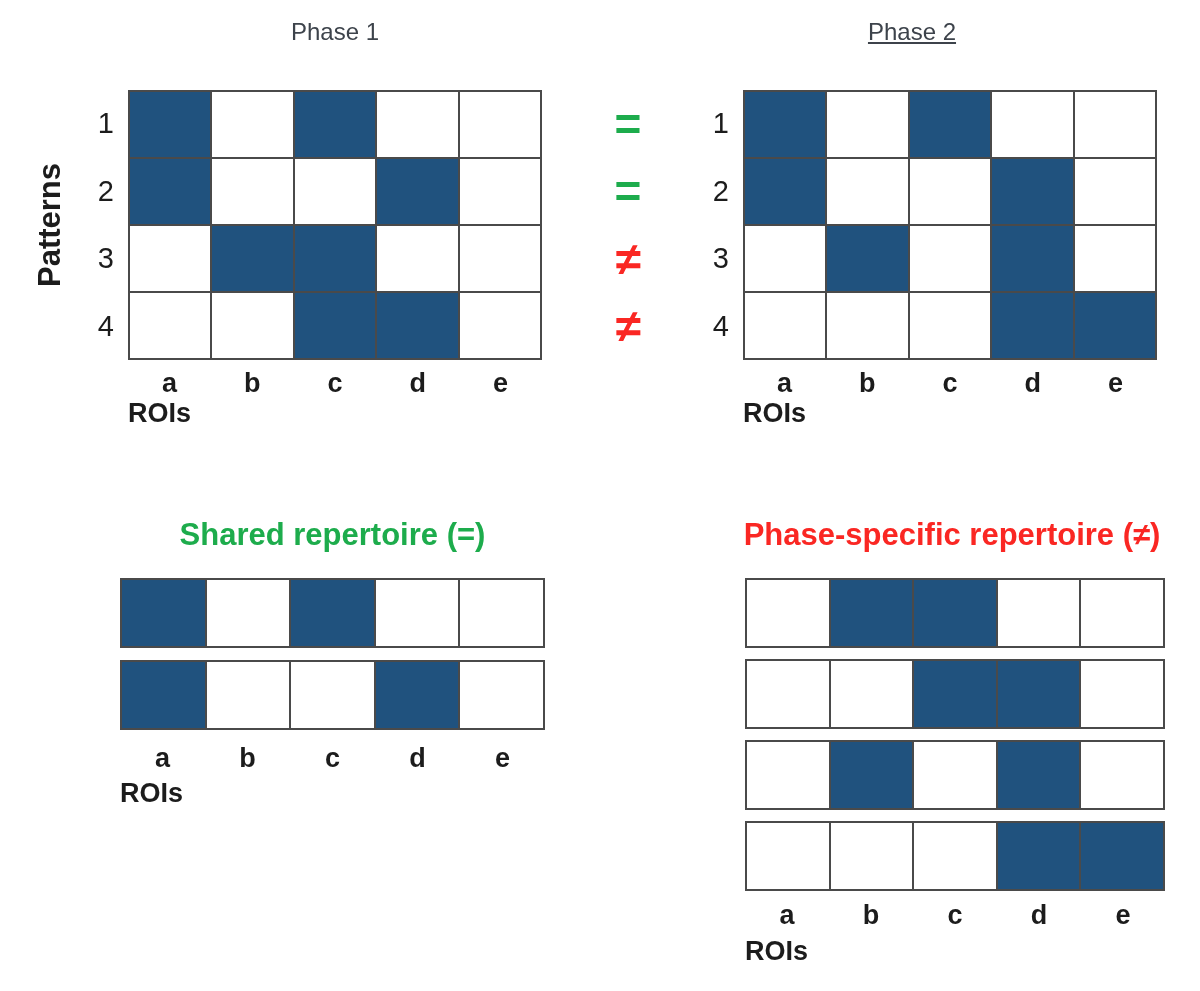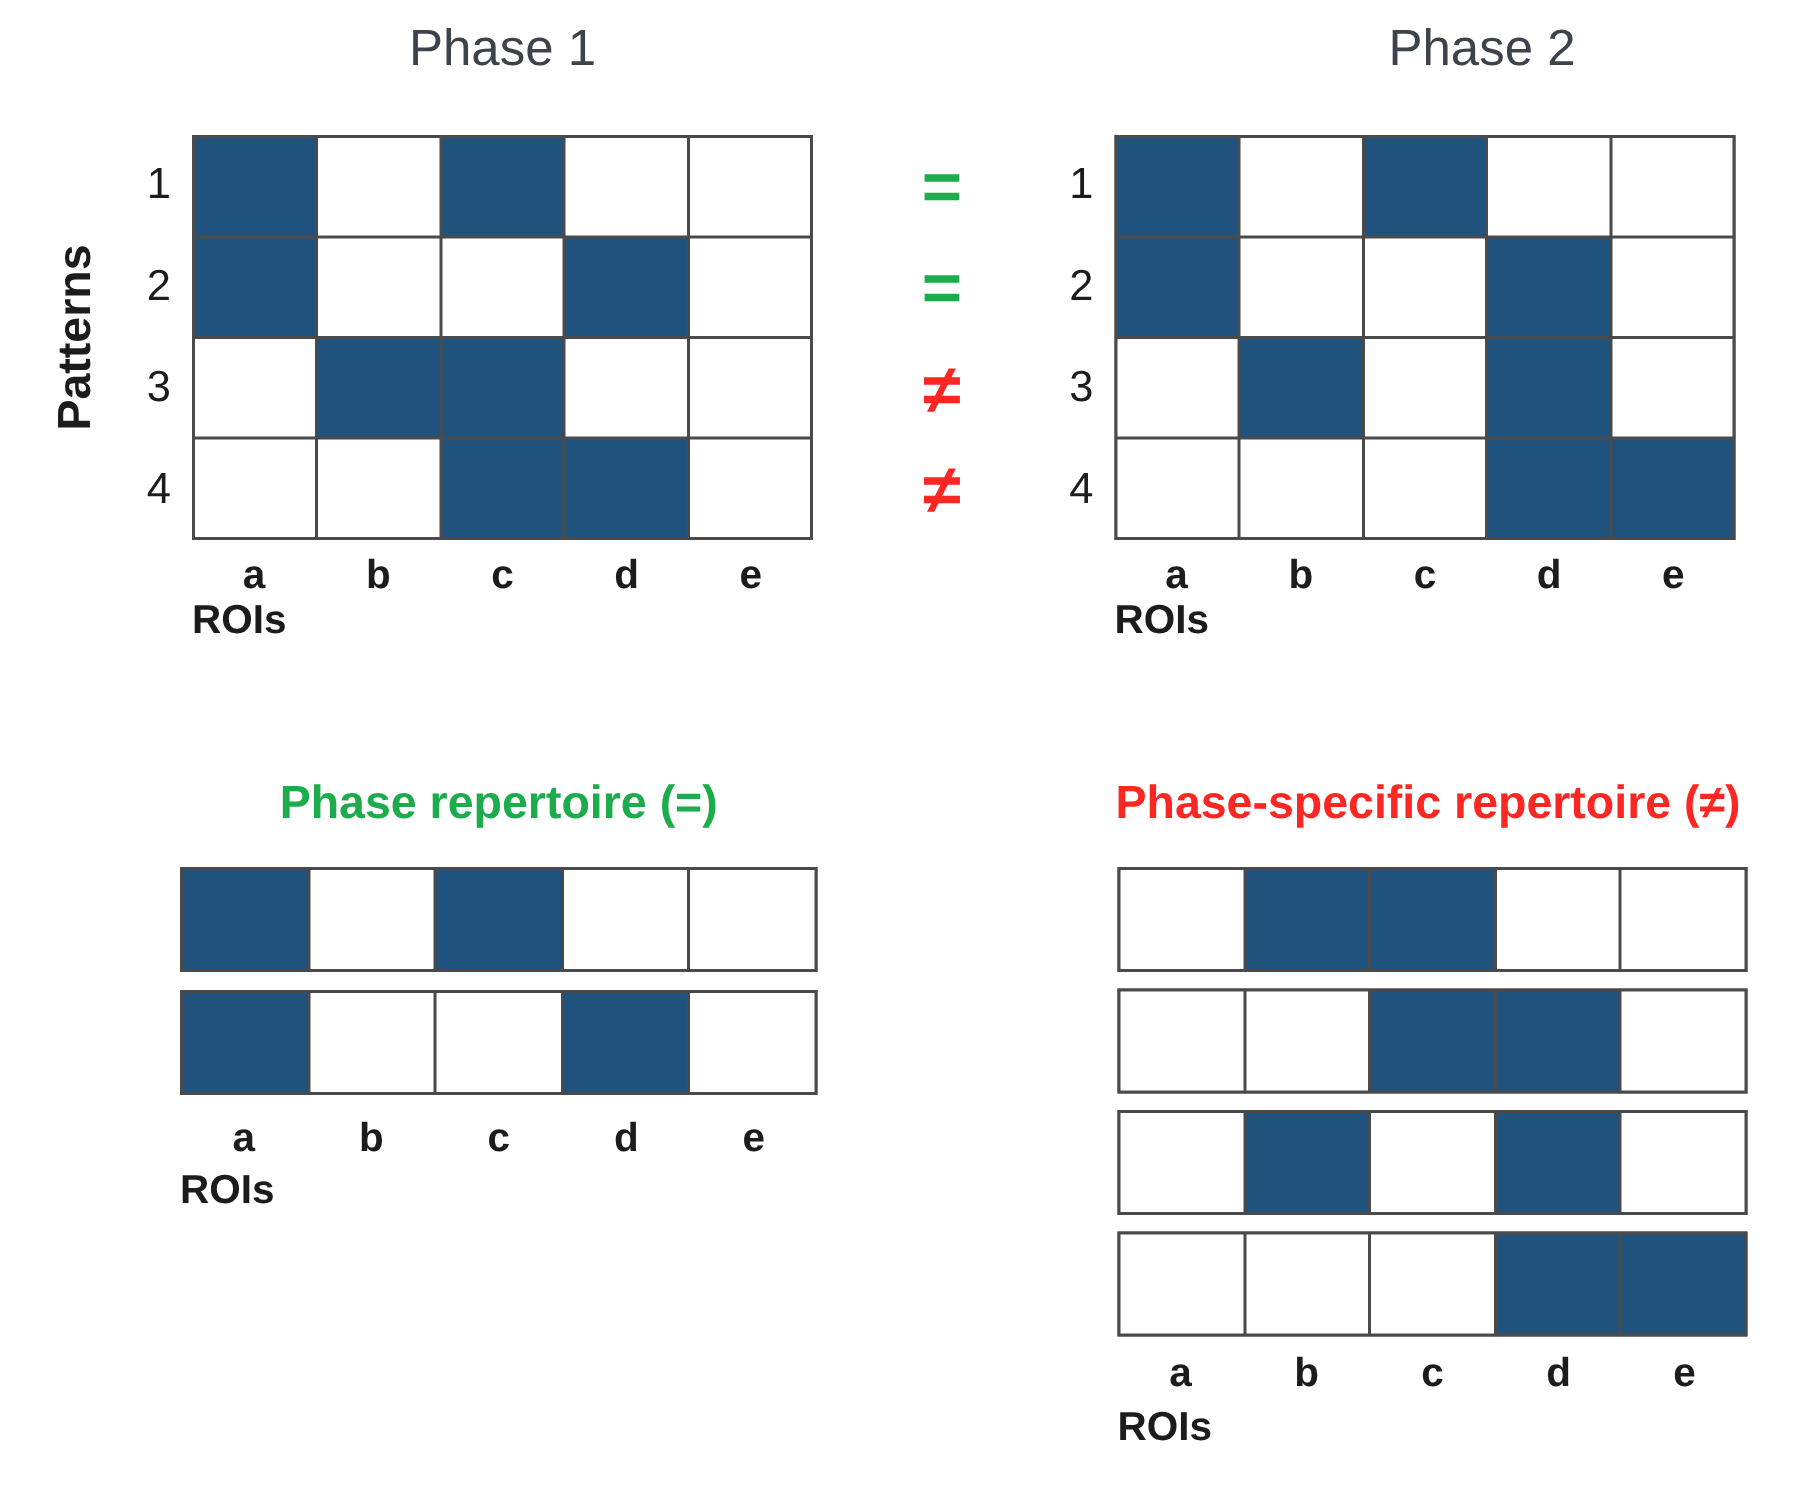--- a/index.html
+++ b/index.html
@@ -5,21 +5,21 @@
   html,body{margin:0;padding:0;background:#ffffff;}
   #figure{
     position:relative;
     width:1200px;height:991px;
     background:#ffffff;
     font-family:"Liberation Sans", sans-serif;
     overflow:hidden;
   }
   .abs{position:absolute;}
   .panel-title{
-    font-size:34px;
+    font-size:24px;
     color:var(--title-text);
     text-align:center;
     line-height:36px;
   }
   .grid{
     display:grid;
     background:var(--grid-line);
     border:2px solid var(--grid-line);
     gap:2px;
     box-sizing:border-box;
@@ -125,21 +125,21 @@
 
   <div class="abs axis-x" style="left:128px;top:398px;width:414px;">ROIs</div>
 
   <div class="abs symbols" style="left:596px;top:90px;width:64px;height:270px;">
       <div class="sym equal">=</div>
       <div class="sym equal">=</div>
       <div class="sym not-equal">≠</div>
       <div class="sym not-equal">≠</div>
     </div>
 
-  <div class="abs panel-title" style="left:781px;top:14px;width:414px;">Phase 2</div>
+  <div class="abs panel-title" style="left:705px;top:14px;width:414px;text-decoration:underline;">Phase 2</div>
 
   <div class="abs row-labels" style="left:691px;top:90px;width:42px;height:270px;">
       <span>1</span>
       <span>2</span>
       <span>3</span>
       <span>4</span>
     </div>
 
   <div class="abs grid" style="left: 743px; top: 90px; width: 414px; height: 270px; grid-template-columns: repeat(5, 1fr); grid-template-rows: repeat(4, 1fr);">
       <div class="cell filled"></div>
@@ -167,21 +167,21 @@
   <div class="abs col-labels" style="left:743px;top:368px;width:414px;height:32px;grid-template-columns:repeat(5,1fr);">
       <span>a</span>
       <span>b</span>
       <span>c</span>
       <span>d</span>
       <span>e</span>
     </div>
 
   <div class="abs axis-x" style="left:743px;top:398px;width:414px;">ROIs</div>
 
-  <div class="abs section-title green" style="left:80px;top:517px;width:505px;">Phase repertoire (=)</div>
+  <div class="abs section-title green" style="left:80px;top:517px;width:505px;">Shared repertoire (=)</div>
 
   <div class="abs strips" style="left:120px;top:578px;width:425px;gap:12px;">
     <div class="grid" style="height: 70px; grid-template-columns: repeat(5, 1fr); grid-template-rows: repeat(1, 1fr);">
         <div class="cell filled"></div>
         <div class="cell empty"></div>
         <div class="cell filled"></div>
         <div class="cell empty"></div>
         <div class="cell empty"></div>
       </div>
     <div class="grid" style="height: 70px; grid-template-columns: repeat(5, 1fr); grid-template-rows: repeat(1, 1fr);">

